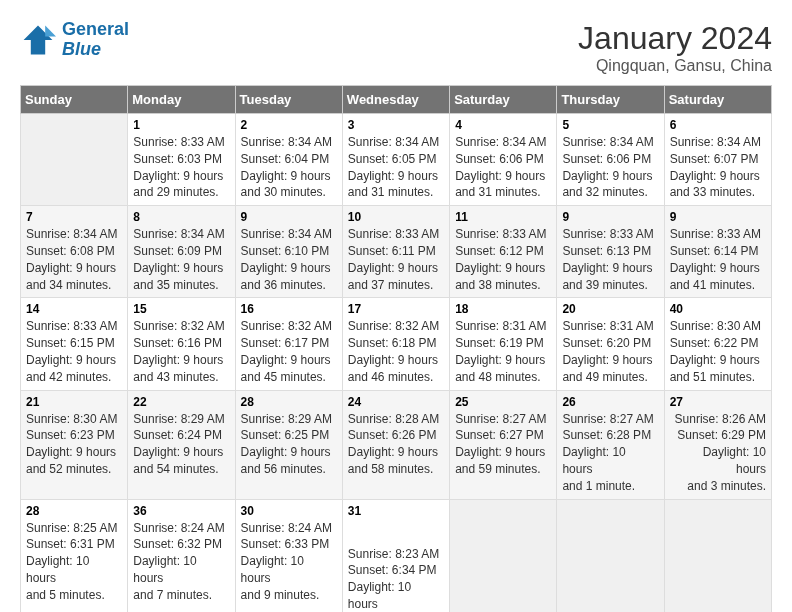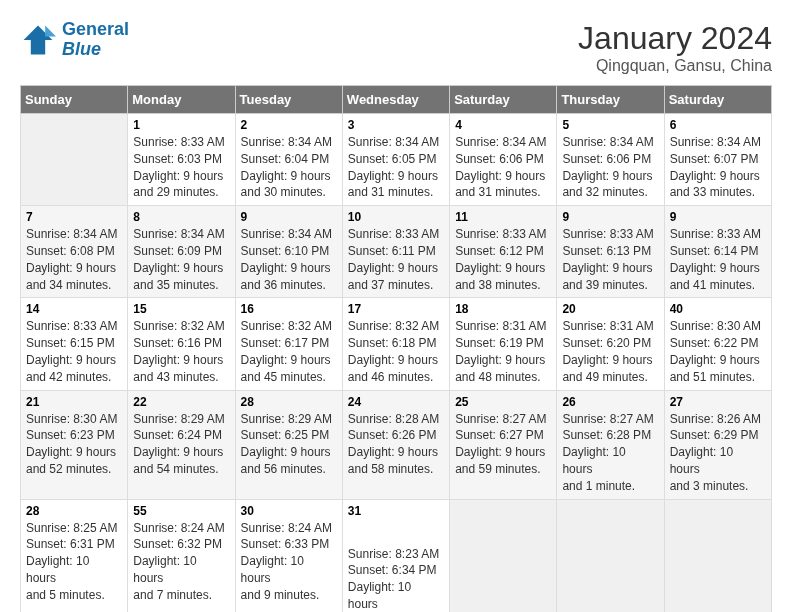--- a/index.html
+++ b/index.html
@@ -306,36 +306,36 @@
         </td>
         <td>
           <span class="day-num">26</span>
           <div class="day-info" style="white-space: pre-line;">Sunrise: 8:27 AM
 Sunset: 6:28 PM
 Daylight: 10 hours
 and 1 minute.</div>
         </td>
         <td>
           <span class="day-num">27</span>
-          <div class="day-info" style="white-space: pre-line;">Sunrise: 8:26 AM
+          <div class="day-info" style="white-space: pre-line; text-align: right;">Sunrise: 8:26 AM
 Sunset: 6:29 PM
 Daylight: 10 hours
 and 3 minutes.</div>
         </td>
       </tr>
       <tr>
         <td>
           <span class="day-num">28</span>
           <div class="day-info" style="white-space: pre-line;">Sunrise: 8:25 AM
 Sunset: 6:31 PM
 Daylight: 10 hours
 and 5 minutes.</div>
         </td>
         <td>
-          <span class="day-num">55</span>
+          <span class="day-num">36</span>
           <div class="day-info" style="white-space: pre-line;">Sunrise: 8:24 AM
 Sunset: 6:32 PM
 Daylight: 10 hours
 and 7 minutes.</div>
         </td>
         <td>
           <span class="day-num">30</span>
           <div class="day-info" style="white-space: pre-line;">Sunrise: 8:24 AM
 Sunset: 6:33 PM
 Daylight: 10 hours

